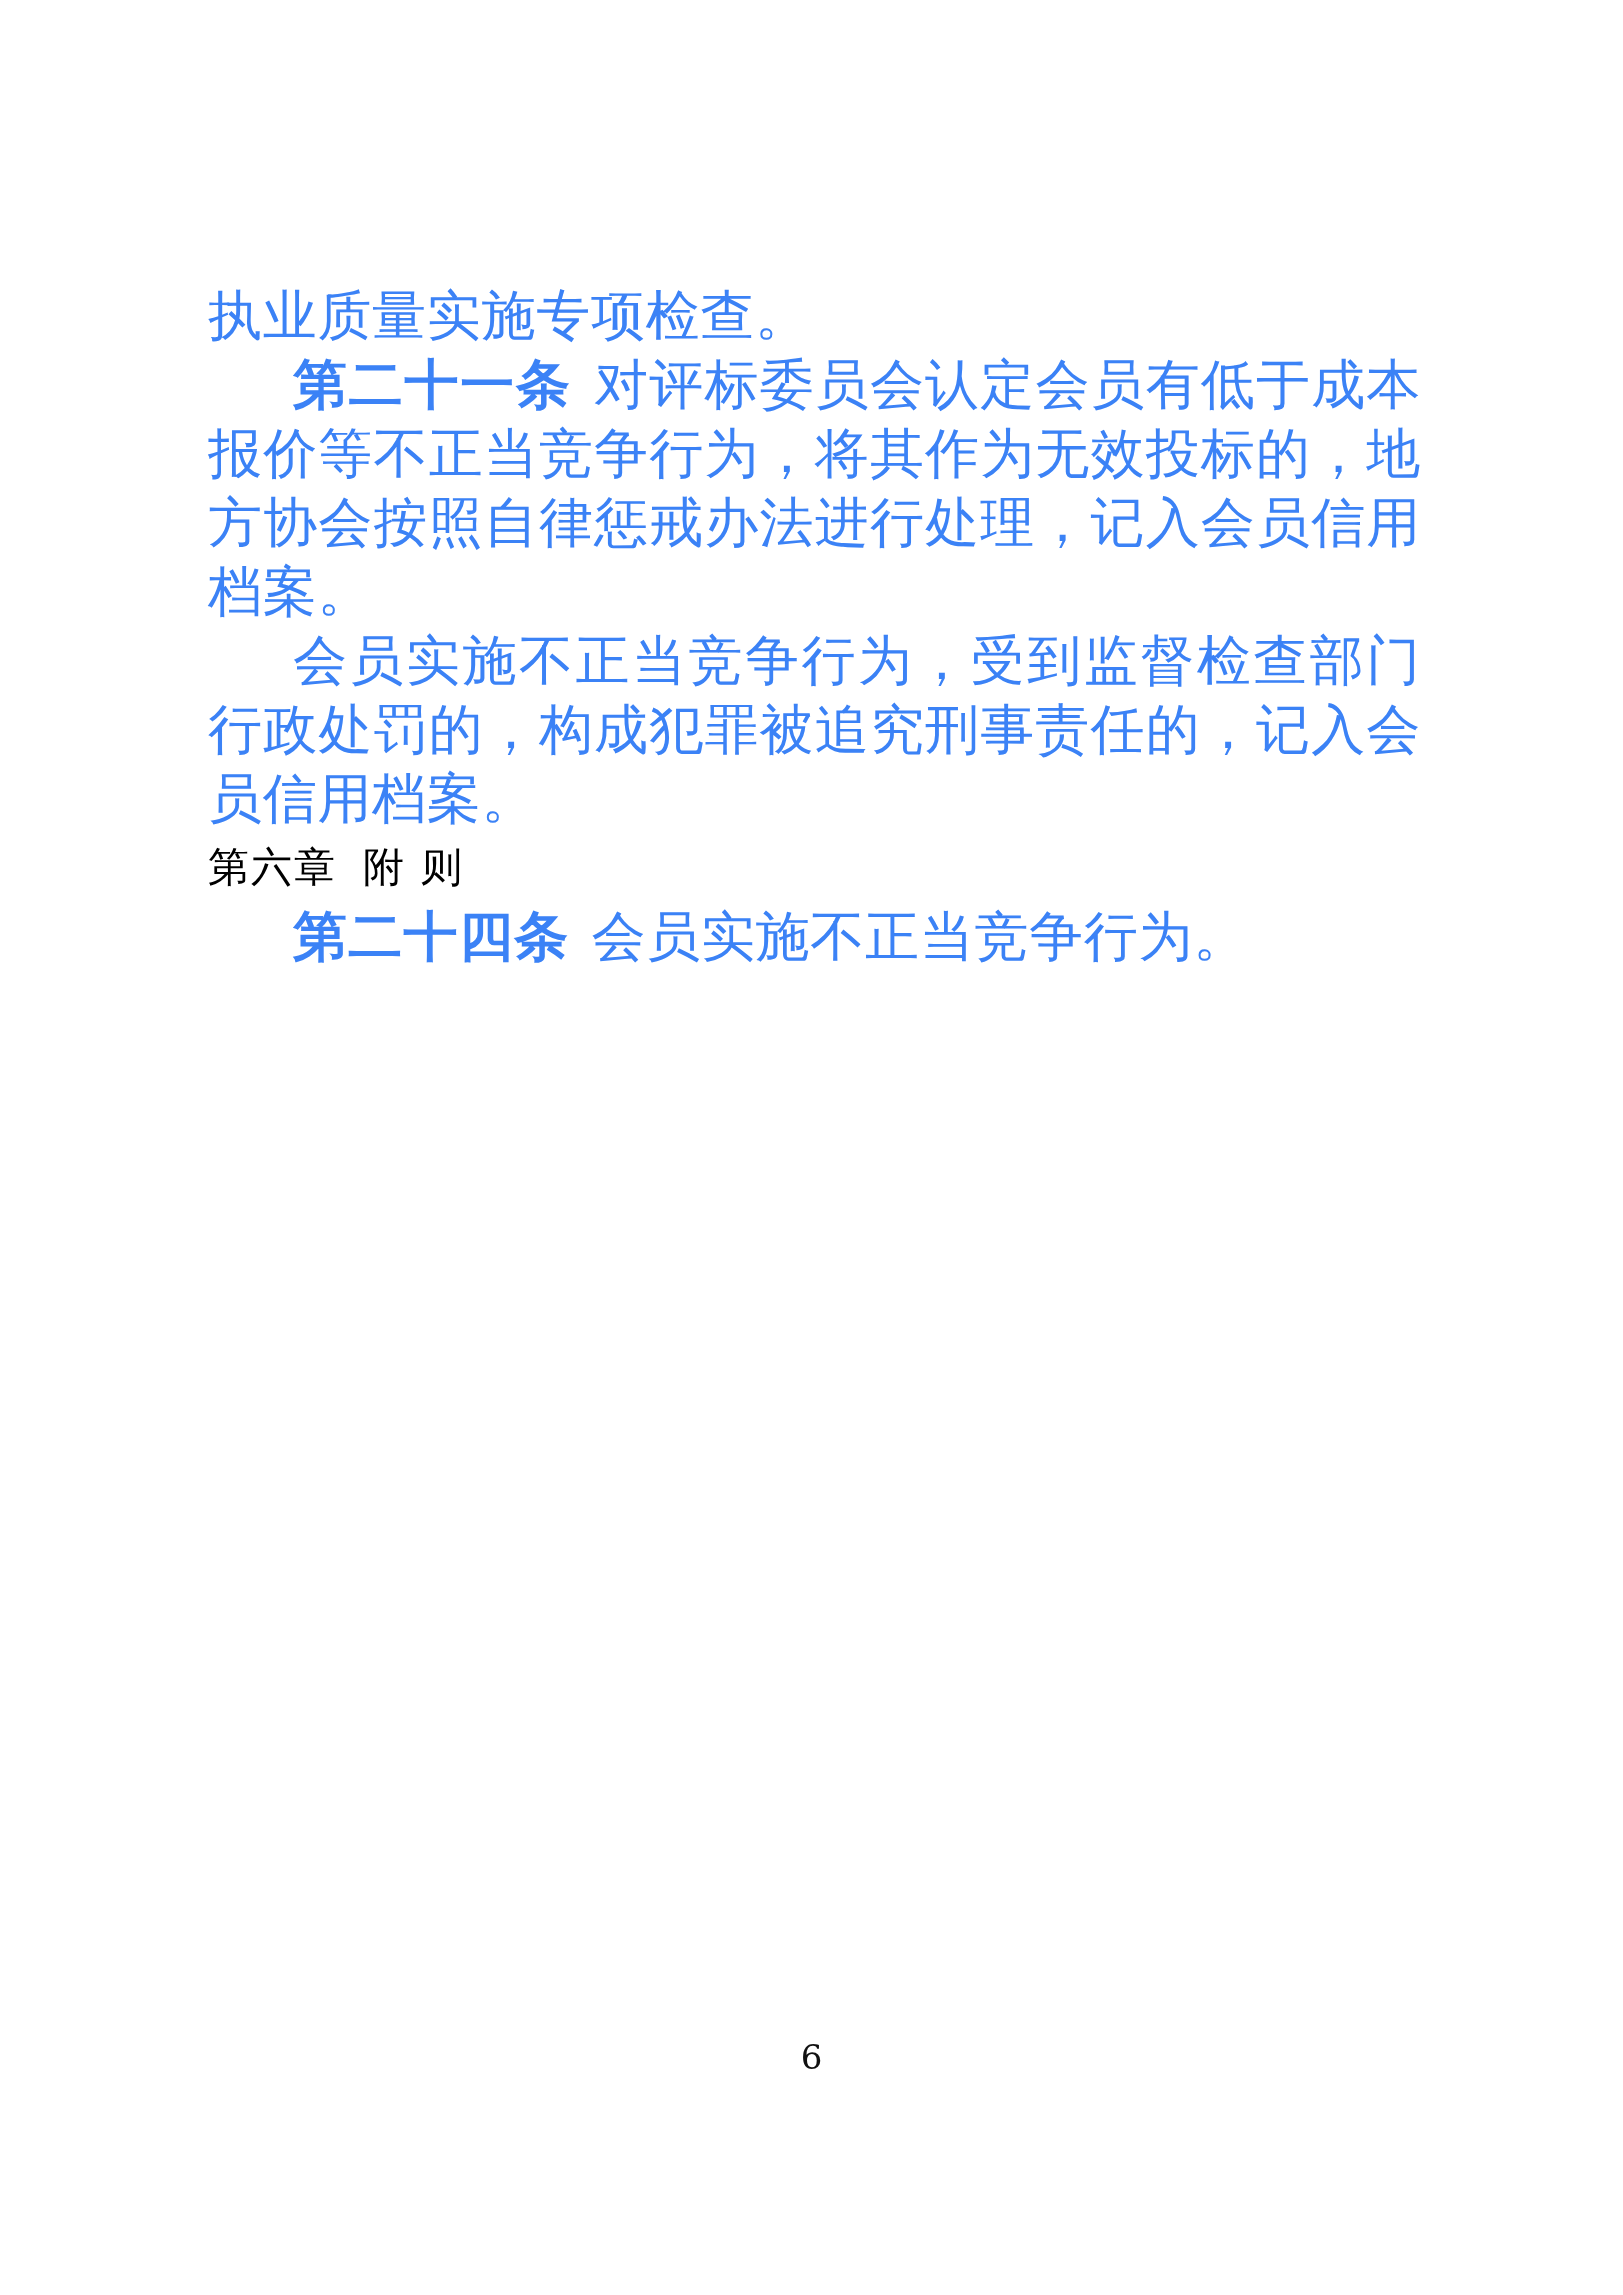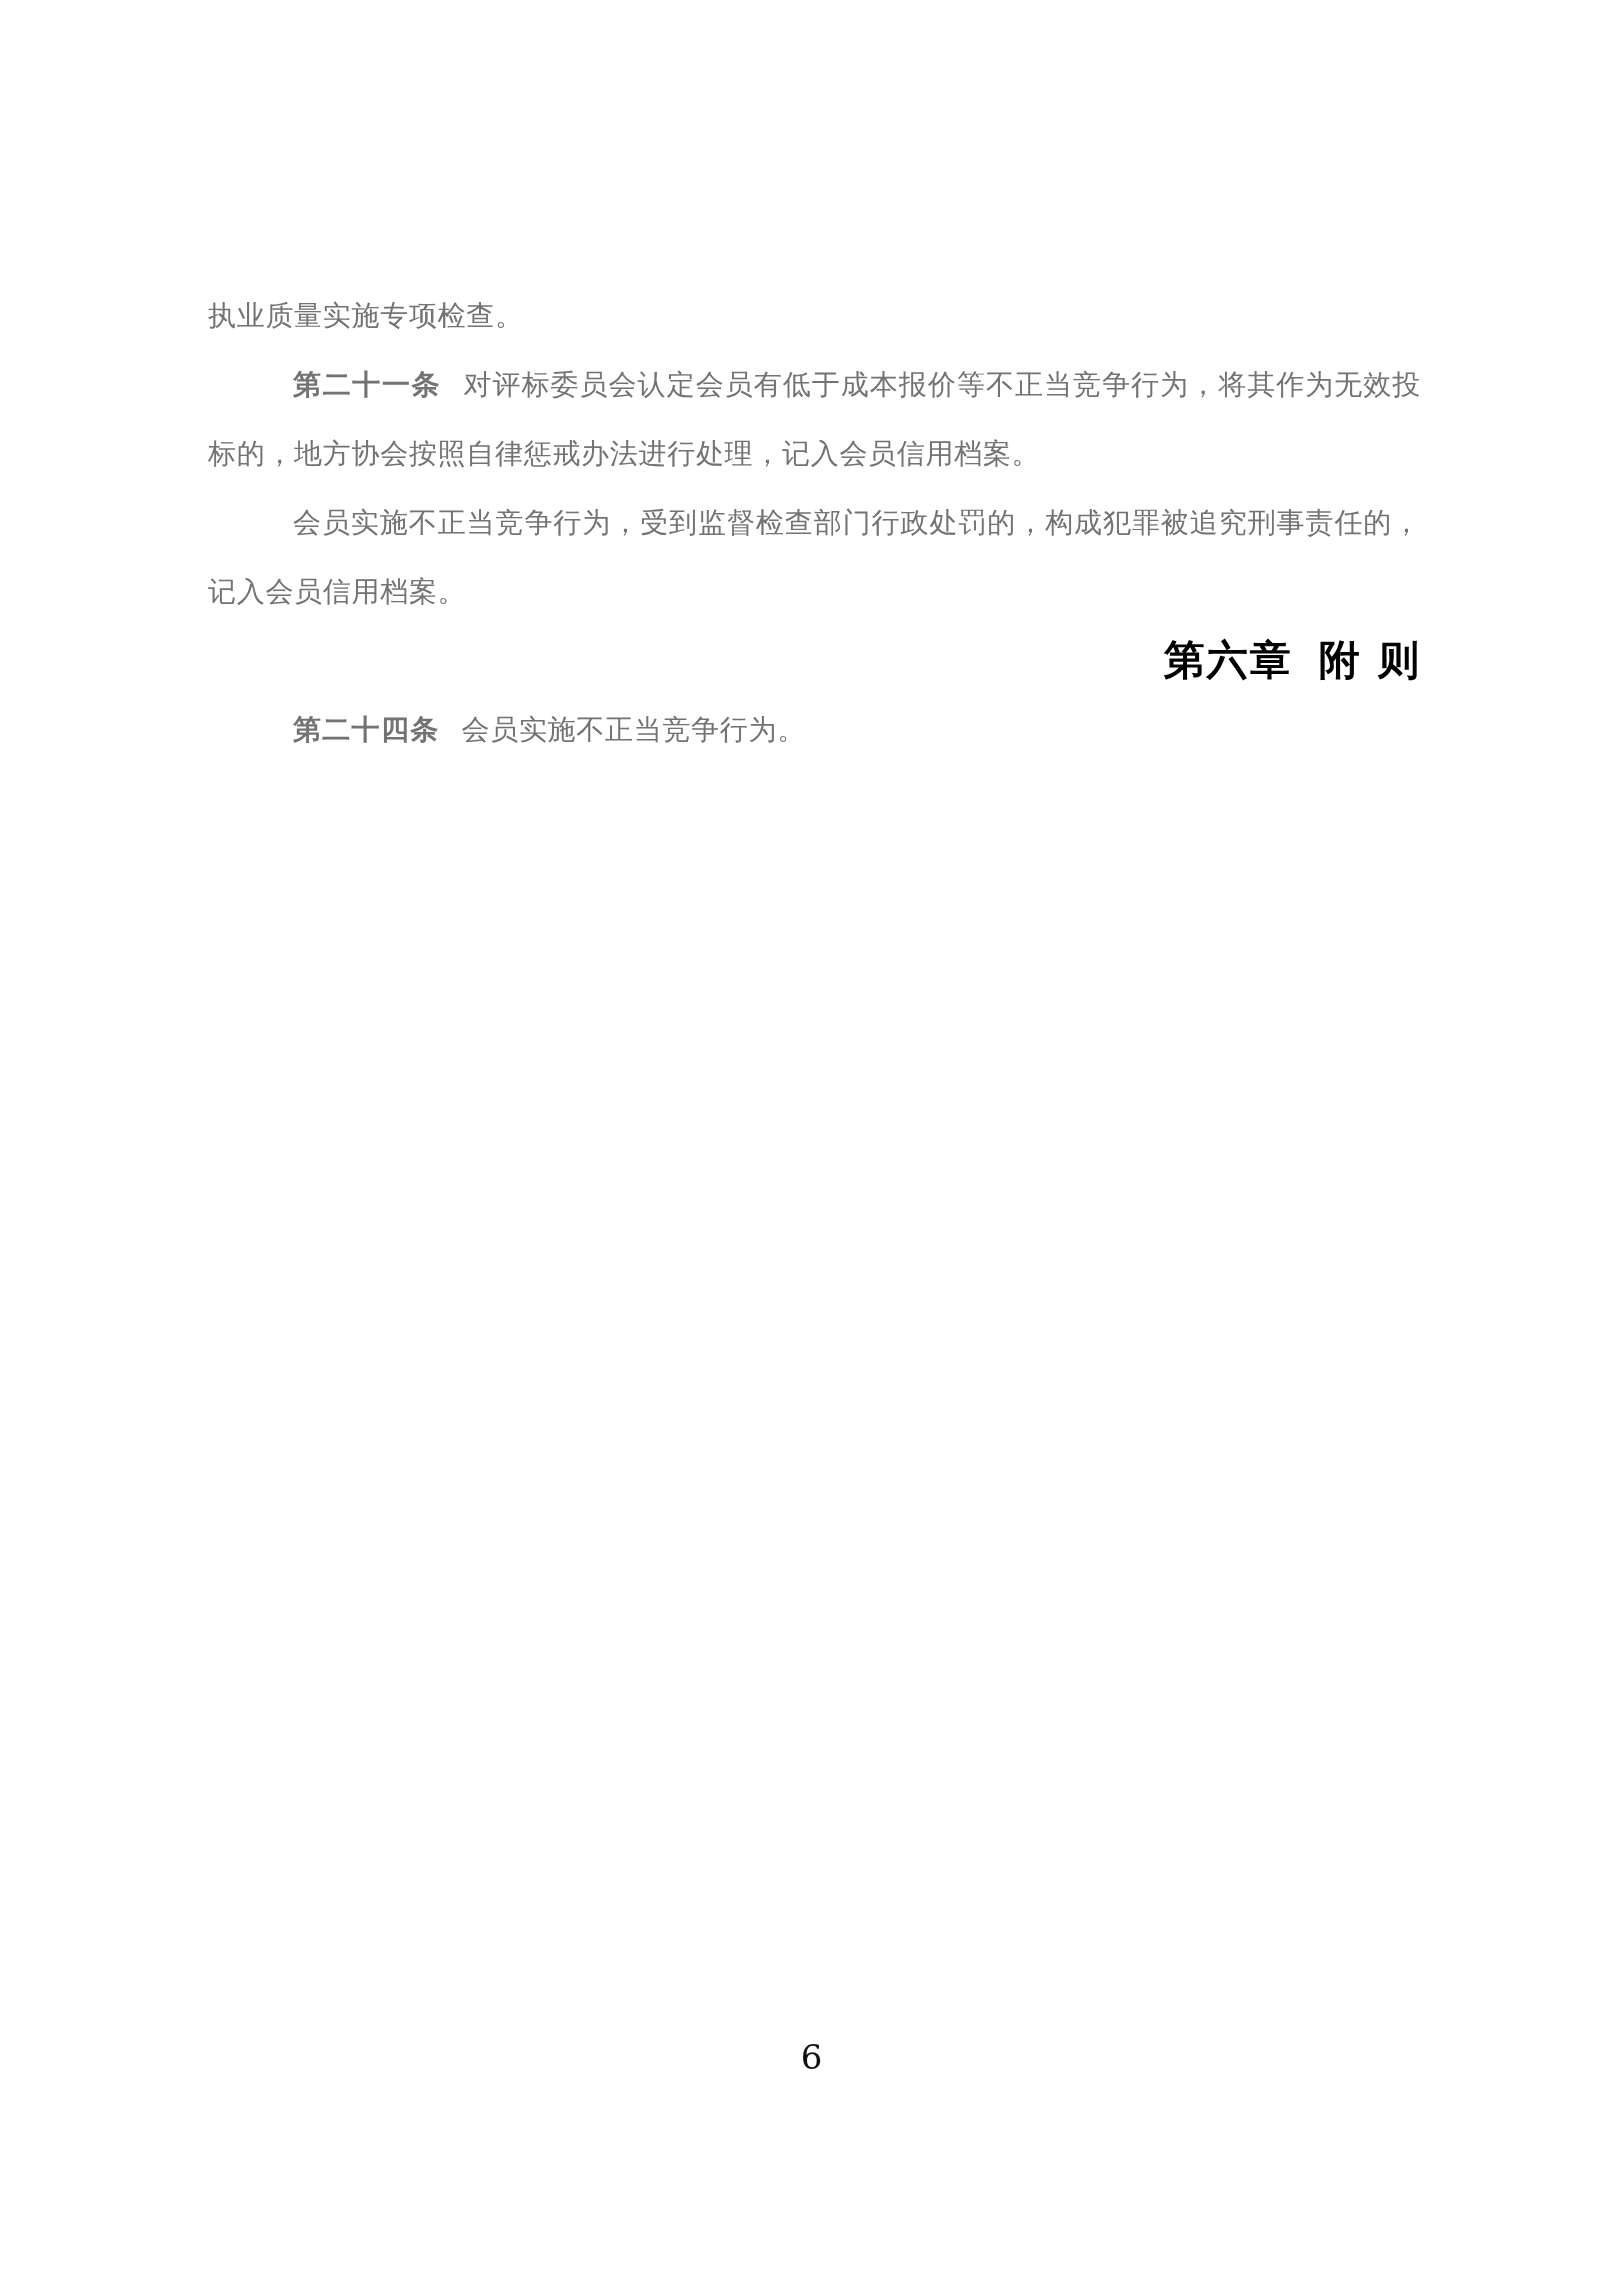--- a/index.html
+++ b/index.html
@@ -24,46 +24,46 @@
     background: #ffffff;
   }
   .content {
     position: absolute;
     left: 208px;
     top: 281px;
     width: 1213px;
   }
   p.para {
     margin: 0 0 0 0;
-    font-size: 28px;
+    font-size: 54px;
     line-height: 69px;
     letter-spacing: 0.7px;
     text-align: justify;
     text-justify: inter-ideograph;
     font-family: "DejaVu Serif", "Liberation Serif", serif;
     font-weight: 400;
-    color: #737373;
+    color: #3b82f6;
   }
   p.indent {
     text-indent: 85px;
   }
   .article-head {
     font-weight: 700;
     letter-spacing: 1.3px;
   }
   .gap {
     display: inline-block;
     width: 22px;
   }
   .chapter-title {
     margin: 0;
     font-size: 41px;
     line-height: 69px;
-    text-align: right;
-    font-weight: 700;
+    text-align: left;
+    font-weight: 400;
     letter-spacing: 2px;
     font-family: "DejaVu Serif", "Liberation Serif", serif;
   }
   .chapter-title .sp {
     display: inline-block;
     width: 26px;
   }
   .page-number {
     position: absolute;
     left: 0;

